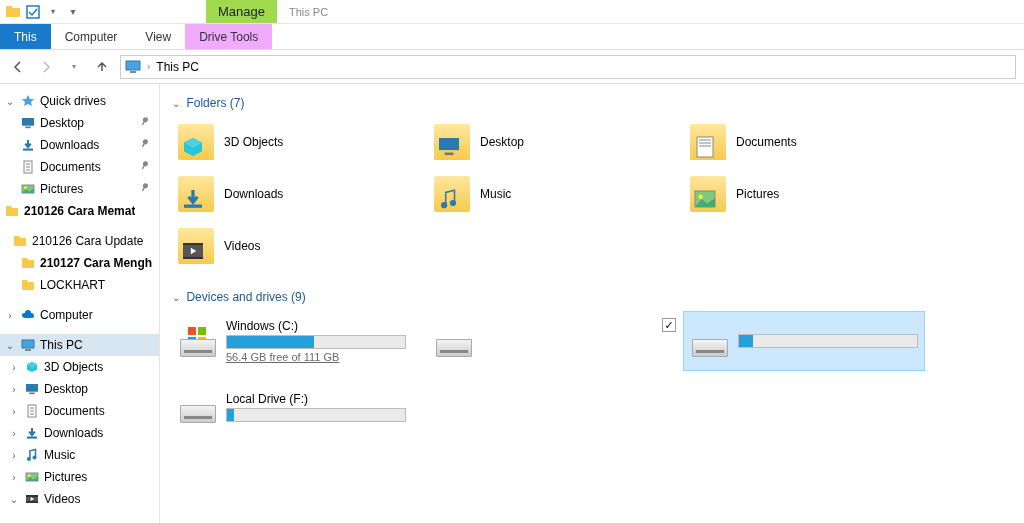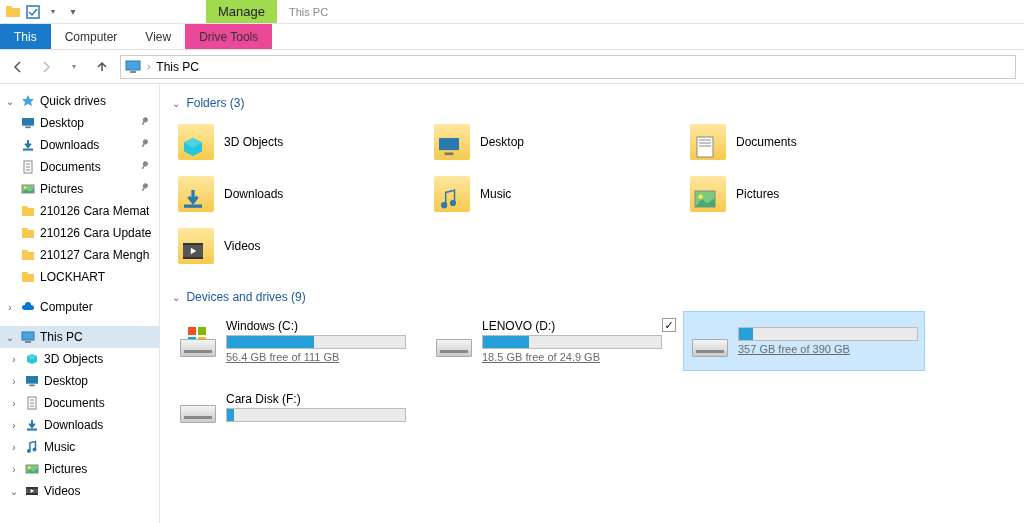--- a/index.html
+++ b/index.html
@@ -9,21 +9,21 @@
 .titlebar { height: 24px; display: flex; align-items: center; background: #fff; border-bottom: 1px solid #e5e5e5; }
 .qat { display: flex; align-items: center; gap: 2px; padding: 0 4px; }
 .qat-icon { width: 18px; height: 18px; display: flex; align-items: center; justify-content: center; }
 .tab-context { background: #a0db4f; padding: 4px 12px; font-size: 13px; color: #222; }
 .tab-this-pc { padding: 4px 12px; font-size: 11px; color: #888; }
 
 
 .ribbon { height: 26px; display: flex; align-items: stretch; border-bottom: 1px solid #ddd; }
 .ribbon-tab { padding: 6px 14px; font-size: 12px; color: #333; cursor: default; }
 .ribbon-tab.file { background: #1979ca; color: #fff; }
-.ribbon-tab.manage { background: #ec4899; }
+.ribbon-tab.manage { background: #f0abfc; }
 
 
 .navbar { height: 34px; display: flex; align-items: center; gap: 8px; padding: 4px 8px; border-bottom: 1px solid #ddd; }
 .nav-arrow { width: 20px; height: 20px; color: #999; display: flex; align-items: center; justify-content: center; }
 .nav-arrow.active { color: #333; }
 .breadcrumb { flex: 1; display: flex; align-items: center; gap: 6px; border: 1px solid #ccc; height: 24px; padding: 0 4px; }
 .breadcrumb-icon { width: 16px; height: 16px; }
 .breadcrumb-sep { color: #888; font-size: 10px; }
 
 
@@ -194,39 +194,39 @@
             </svg>
           </span>
           <span class="tree-label">Pictures</span>
           <span class="tree-pin">
             <svg width="10" height="10">
               <circle cx="5" cy="3" r="2.5" fill="#888"></circle>
               <rect x="4.3" y="4" width="1.4" height="5" fill="#888"></rect>
             </svg>
           </span>
         </div>
-        <div class="tree-item" style="padding-left: 20px;">
+        <div class="tree-item" style="padding-left: 4px; font-weight: bold;">
           <span class="tree-icon">
             <svg width="14" height="14">
               <rect x="1" y="4" width="12" height="8" fill="#f7ca4d"></rect>
               <rect x="1" y="2" width="5.6000000000000005" height="3" fill="#f7ca4d"></rect>
             </svg>
           </span>
           <span class="tree-label">210126 Cara Memat</span>
         </div>
-        <div class="tree-item" style="padding-left: 20px;">
+        <div class="tree-item" style="padding-left: 12px; margin-top: 8px;">
           <span class="tree-icon">
             <svg width="14" height="14">
               <rect x="1" y="4" width="12" height="8" fill="#f7ca4d"></rect>
               <rect x="1" y="2" width="5.6000000000000005" height="3" fill="#f7ca4d"></rect>
             </svg>
           </span>
           <span class="tree-label">210126 Cara Update</span>
         </div>
-        <div class="tree-item" style="padding-left: 20px;">
+        <div class="tree-item" style="padding-left: 20px; font-weight: bold;">
           <span class="tree-icon">
             <svg width="14" height="14">
               <rect x="1" y="4" width="12" height="8" fill="#f7ca4d"></rect>
               <rect x="1" y="2" width="5.6000000000000005" height="3" fill="#f7ca4d"></rect>
             </svg>
           </span>
           <span class="tree-label">210127 Cara Mengh</span>
         </div>
         <div class="tree-item" style="padding-left: 20px;">
           <span class="tree-icon">
@@ -337,21 +337,21 @@
             </svg>
           </span>
           <span class="tree-label">Videos</span>
         </div>
       </div>
   </div>
 
   <div class="content">
     <div class="group-header">
       <span class="group-chevron">⌄</span>
-      <span>Folders (3)</span>
+      <span>Folders (7)</span>
     </div>
     <div class="folder-grid" id="folder-grid">
         <div class="folder-item">
           <div class="folder-icon-big">
             <div class="folder-back"></div>
             <div class="folder-overlay">
               <svg width="22" height="22">
                 <path d="M11 2 L20 6.6 L20 15.399999999999999 L11 20 L2 15.399999999999999 L2 6.6 Z" fill="#26c6da"></path>
                 <path d="M11 2 L20 6.6 L11 12.100000000000001 L2 6.6 Z" fill="#4dd0e1"></path>
               </svg>
@@ -463,48 +463,40 @@
               <div class="drive-bar-fill" style="width:49%"></div>
             </div>
             <span class="drive-free">56.4 GB free of 111 GB</span>
           </div>
         </div>
         <div class="drive-item">
           <div class="drive-icon">
             <div class="drive-box"></div>
             <div class="drive-slot"></div>
           </div>
-          <div class="drive-info">
-            <span>LENOVO (D:)</span>
-            <div class="drive-bar">
-              <div class="drive-bar-fill" style="width:26%"></div>
-            </div>
-            <span class="drive-free">18.5 GB free of 24.9 GB</span>
-          </div>
         </div>
         <div class="drive-item selected">
           <div class="drive-check">✓</div>
           <div class="drive-icon">
             <div class="drive-box"></div>
             <div class="drive-slot"></div>
           </div>
           <div class="drive-info">
             <div class="drive-bar">
               <div class="drive-bar-fill" style="width:8%"></div>
             </div>
-            <span class="drive-free">357 GB free of 390 GB</span>
           </div>
         </div>
         <div class="drive-item">
           <div class="drive-icon">
             <div class="drive-box"></div>
             <div class="drive-slot"></div>
           </div>
           <div class="drive-info">
-            <span>Cara Disk (F:)</span>
+            <span>Local Drive (F:)</span>
             <div class="drive-bar">
               <div class="drive-bar-fill" style="width:4%"></div>
             </div>
           </div>
         </div>
       </div>
   </div>
 </div>
 
 </body></html>

